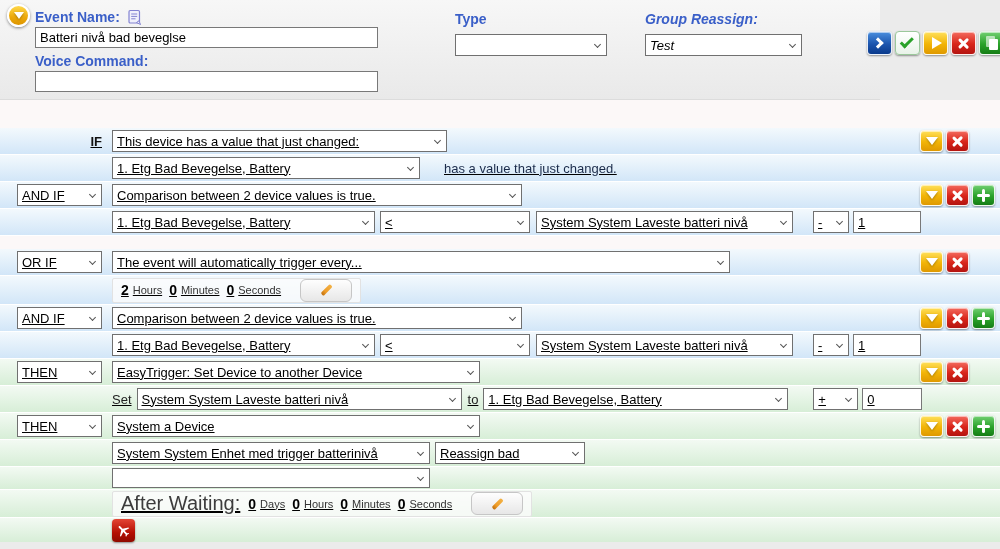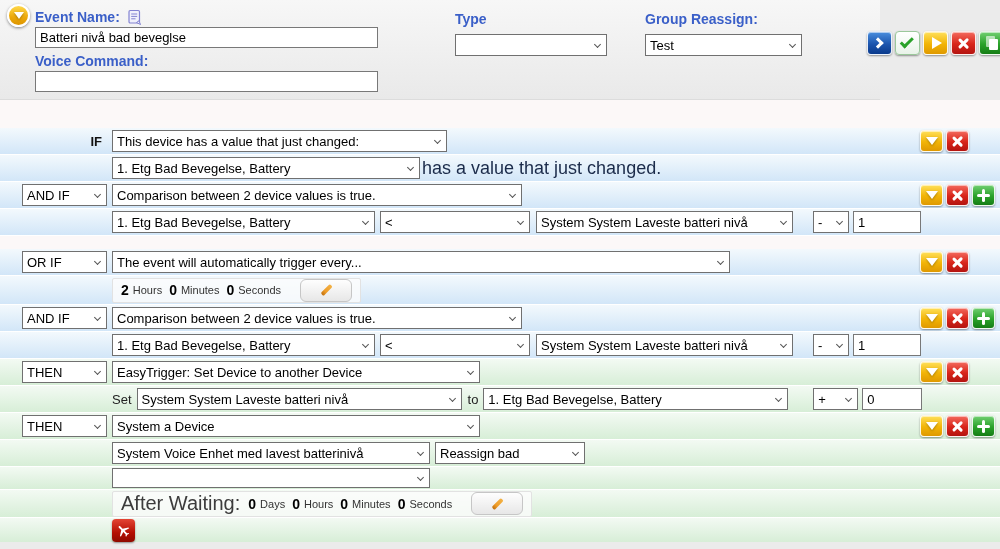--- a/index.html
+++ b/index.html
@@ -13,44 +13,44 @@
   .collapse-btn { position:absolute; left:7px; top:4px; width:23px; height:23px;
     border-radius:50%; background:linear-gradient(#ffd84a,#eca70a 60%,#dd9600);
     border:2px solid #fff; box-shadow:0 1px 3px rgba(0,0,0,.45);
     display:flex; align-items:center; justify-content:center; cursor:pointer; }
   .hlabel { color:#3a5fc8; font-weight:bold; font-size:14px; }
   .name-col { position:absolute; left:35px; top:8px; }
   .lblrow { display:flex; align-items:center; gap:6px; height:18px; }
   .txt { height:21px; border:1px solid #787878; background:#fff; font-size:13px;
     padding:0 4px; font-family:inherit; }
   .type-col { position:absolute; left:455px; top:10px; }
-  .group-col { position:absolute; left:645px; top:10px; }
+  .group-col { position:absolute; left:645px; top:10px;font-style:italic; }
   .header-actions { position:absolute; left:867px; top:31px; display:flex; gap:3px; }
 
   
   .sel { height:22px; background:#fff; border:1px solid #707070; display:flex;
     align-items:center; padding:0 5px 0 4px; font-size:13px; white-space:nowrap;
     overflow:hidden; position:relative; flex:none; cursor:default; }
   .sel .chev { position:absolute; right:6px; top:7px; width:5px; height:5px;
     border-right:1.4px solid #555; border-bottom:1.4px solid #555;
     transform:rotate(45deg); }
 
   
   .main { background:#fcf8f8; padding-top:28px; }
   .gap { height:13px; }
   .sub-row { position:relative; display:flex; align-items:center; height:27px;
-    border-bottom:1px solid #fff; }
+    border-bottom:1px solid #fff;text-decoration:underline; }
   .blue .sub-row { background:linear-gradient(180deg,#f3f9fd 0%,#d2e6f8 100%); }
   .green .sub-row { background:linear-gradient(180deg,#f3faf3 0%,#d7eed7 100%); }
   .lbl-col { width:107px; flex:none; display:flex; align-items:center;
     justify-content:flex-end; padding-right:5px; }
-  .lbl-col.with-sel { justify-content:flex-start; padding-left:22px; }
+  .lbl-col.with-sel { justify-content:flex-end; padding-left:22px; }
   .if-label { font-weight:bold; font-size:13px; color:#111; }
   .content { display:flex; align-items:center; flex:1; padding-left:5px; }
-  .suffix { font-size:18px; color:#1b2b4a; margin-left:2px; white-space:nowrap; }
+  .suffix { font-size:13px; color:#1b2b4a; margin-left:24px; white-space:nowrap; }
   .inline-lbl { font-size:13px; color:#222; margin-right:5px; white-space:nowrap; }
 
   .row-actions { position:absolute; left:920px; top:2px; display:flex; gap:3px; }
   .abtn { width:23px; height:22px; border-radius:4px; display:flex; align-items:center;
     justify-content:center; box-shadow:0 1px 2px rgba(0,0,0,.4),
     inset 0 1px 0 rgba(255,255,255,.55); border:1px solid rgba(255,255,255,.9);
     cursor:pointer; flex:none; }
   .abtn.yellow { background:linear-gradient(#ffe05a,#f2b406 55%,#df9900); }
   .abtn.red    { background:linear-gradient(#f46a5e,#d8251a 55%,#b41410); }
   .abtn.green  { background:linear-gradient(#72d072,#2aa22a 55%,#157d15); }
@@ -407,21 +407,21 @@
             </div>
           <div class="abtn green">
               <i class="plusicon"></i>
             </div>
         </div>
       </div>
       <div class="sub-row">
         <div class="lbl-col"></div>
         <div class="content">
           <div class="sel" style="width:318px">
-            <span>System Voice Enhet med lavest batterinivå</span>
+            <span>System System Enhet med trigger batterinivå</span>
               <i class="chev"></i>
           </div>
           <div class="sel" style="width:150px; margin-left:5px;">
             <span>Reassign bad</span>
               <i class="chev"></i>
           </div>
         </div>
       </div>
       <div class="sub-row" style="height:23px;">
         <div class="lbl-col"></div>

